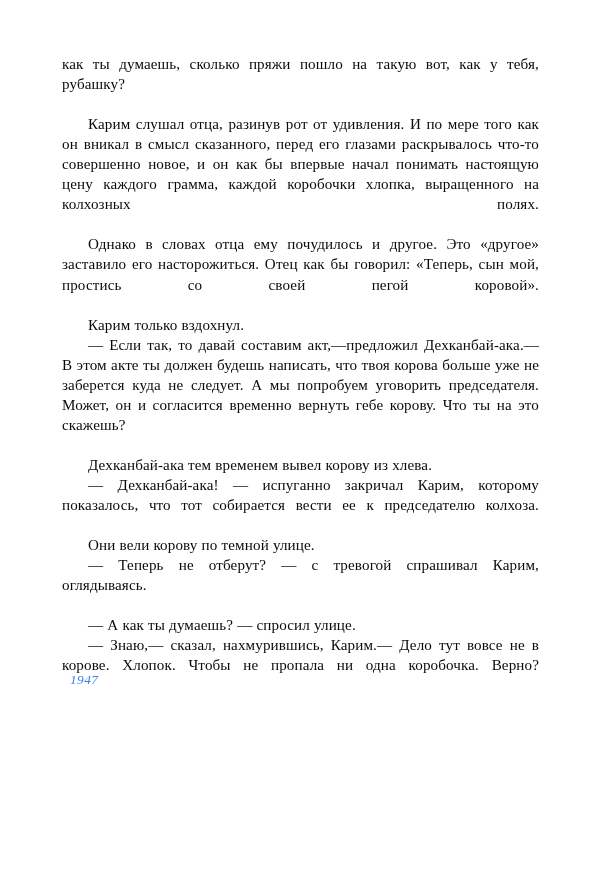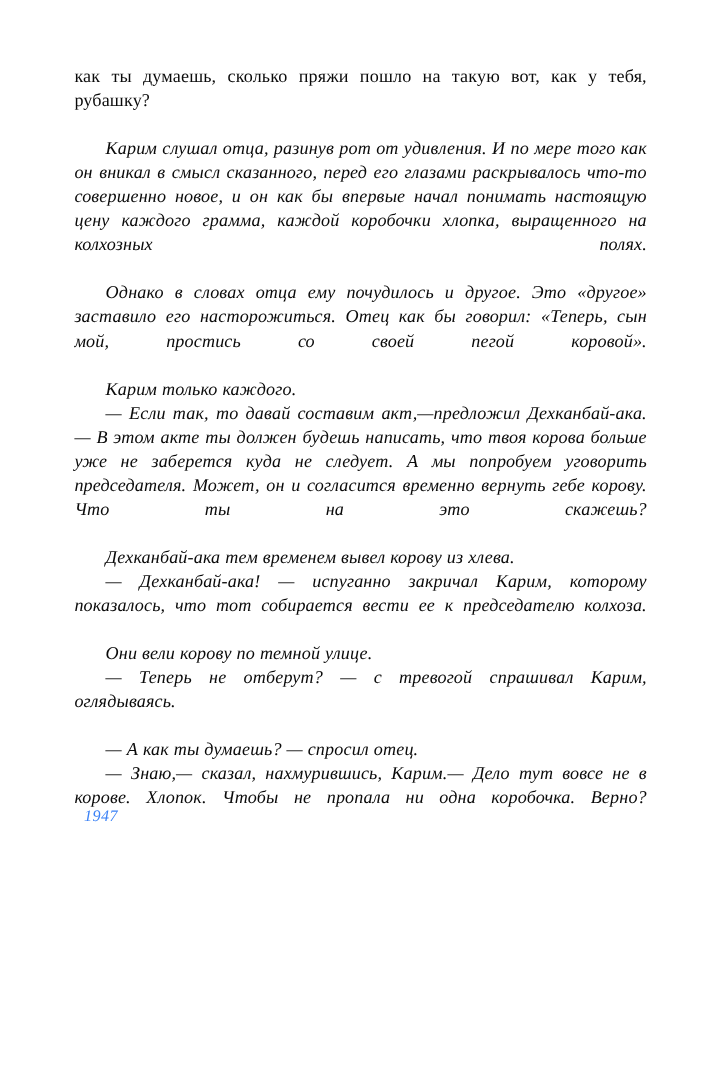--- a/index.html
+++ b/index.html
@@ -43,21 +43,20 @@
     font-weight: 400;
   }
 
   
   .para.cont {
     text-indent: 0;
   }
 
   .para.indent {
     text-indent: 26px;
-    font-style: italic;
   }
 
   
   .para::after {
     content: "";
     display: inline-block;
     width: 100%;
   }
   .para.last-tight::after {
     content: none;
@@ -76,25 +75,25 @@
 </style>
 </head>
 <body>
 
 <div class="page">
 
   <div class="text-column">
     <p class="para cont">как ты думаешь, сколько пряжи пошло на такую вот, как у тебя, рубашку?</p>
     <p class="para indent">Карим слушал отца, разинув рот от удивления. И по мере того как он вникал в смысл сказанного, перед его глазами раскрывалось что-то совершенно новое, и он как бы впервые начал понимать настоящую цену каждого грамма, каждой коробочки хлопка, выращенного на колхозных полях.</p>
     <p class="para indent">Однако в словах отца ему почудилось и другое. Это «другое» заставило его насторожиться. Отец как бы говорил: «Теперь, сын мой, простись со своей пегой коровой».</p>
-    <p class="para indent last-tight">Карим только каждого.</p>
+    <p class="para indent last-tight">Карим только вздохнул.</p>
     <p class="para indent">— Если так, то давай составим акт,—предложил Дехканбай-ака.— В этом акте ты должен будешь написать, что твоя корова больше уже не заберется куда не следует. А мы попробуем уговорить председателя. Может, он и согласится временно вернуть гебе корову. Что ты на это скажешь?</p>
     <p class="para indent last-tight">Дехканбай-ака тем временем вывел корову из хлева.</p>
     <p class="para indent">— Дехканбай-ака! — испуганно закричал Карим, которому показалось, что тот собирается вести ее к председателю колхоза.</p>
     <p class="para indent last-tight">Они вели корову по темной улице.</p>
     <p class="para indent">— Теперь не отберут? — с тревогой спрашивал Карим, оглядываясь.</p>
-    <p class="para indent last-tight">— А как ты думаешь? — спросил отец.</p>
+    <p class="para indent last-tight">— А как ты думаешь? — спросил улице.</p>
     <p class="para indent">— Знаю,— сказал, нахмурившись, Карим.— Дело тут вовсе не в корове. Хлопок. Чтобы не пропала ни одна коробочка. Верно?</p>
   </div>
 
   <div class="date">1947</div>
 
 </div>
 
 </body></html>

